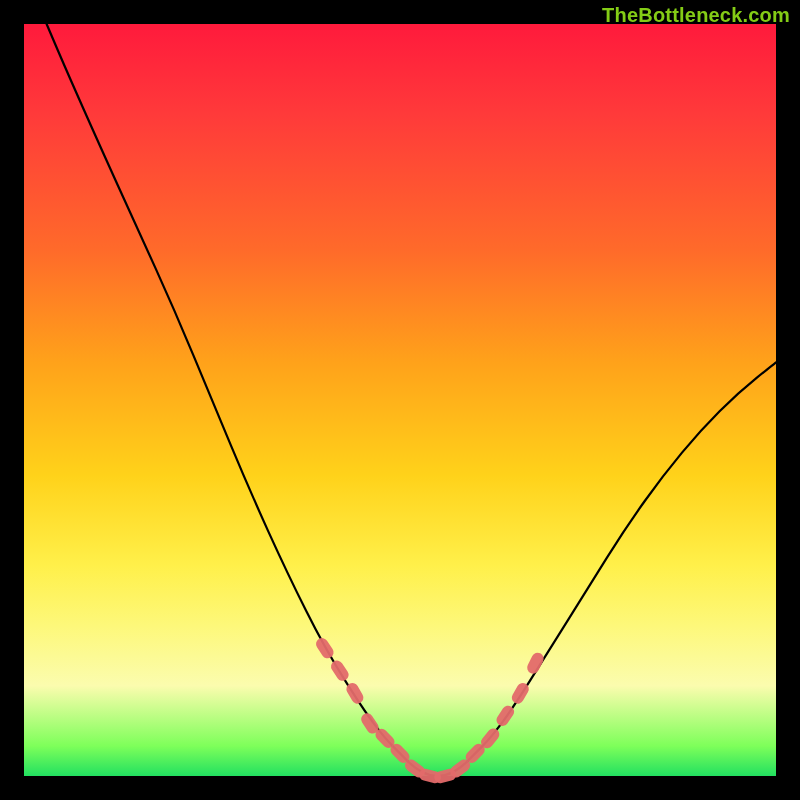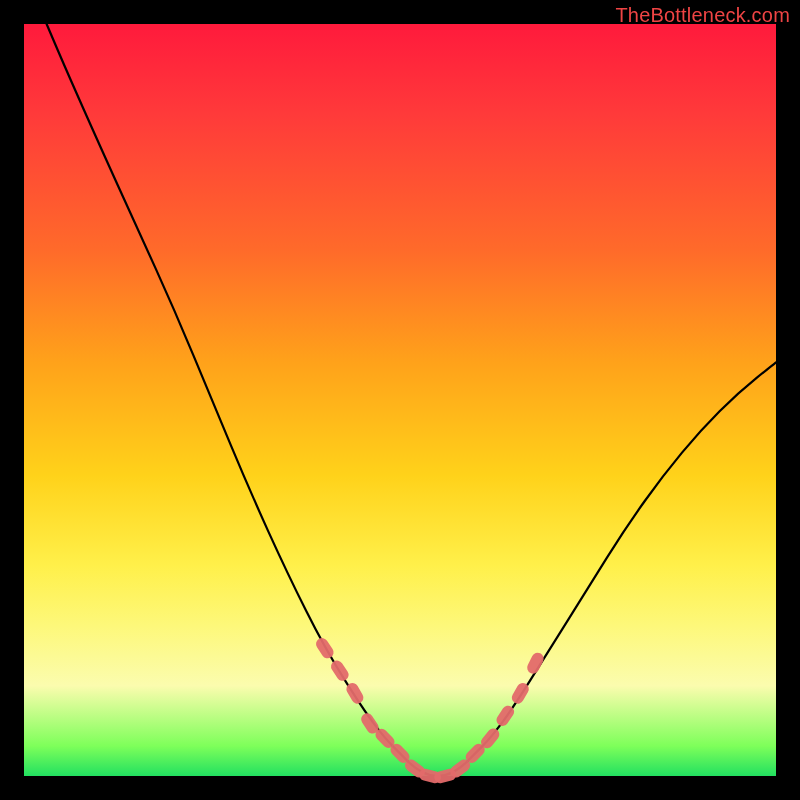--- a/index.html
+++ b/index.html
@@ -43,23 +43,23 @@
     left: 0;
     top: 0;
     width: 752px;
     height: 752px;
     overflow: visible;
   }
   .watermark {
     position: absolute;
     top: 4px;
     right: 10px;
-    color: #ef4444;
+    color: #84cc16;
     font-size: 20px;
-    font-weight: 400;
+    font-weight: 700;
     letter-spacing: 0.2px;
     user-select: none;
   }
 </style>
 </head>
 <body>
 
 <div class="frame">
   <div class="watermark">TheBottleneck.com</div>
   <div class="plot">

